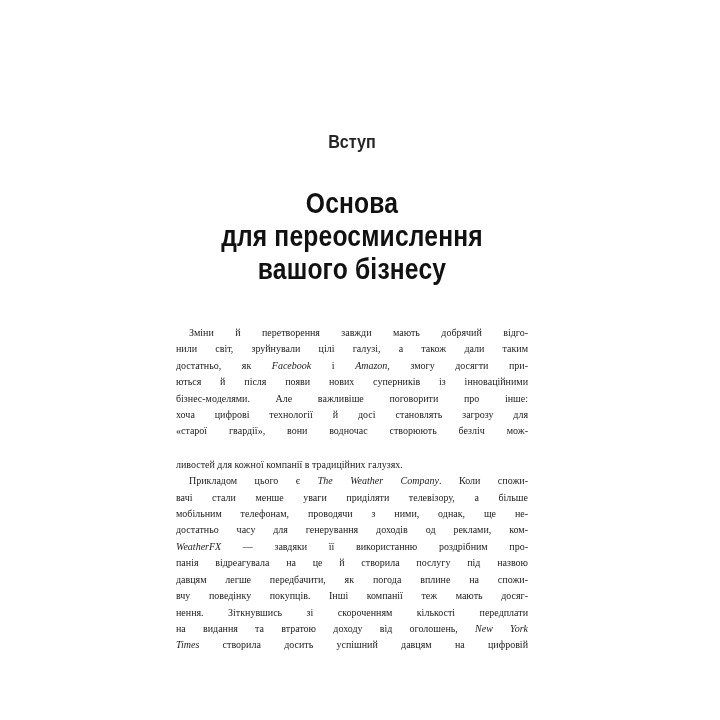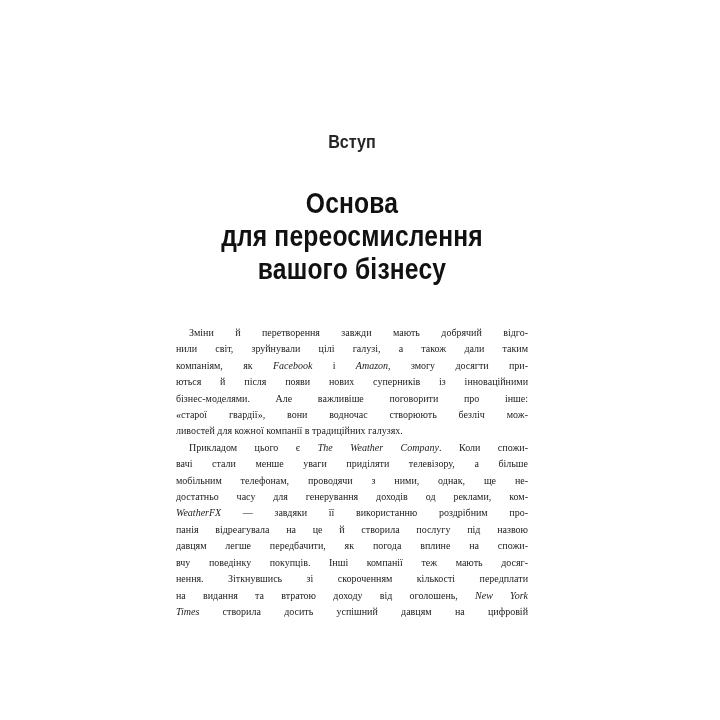--- a/index.html
+++ b/index.html
@@ -65,20 +65,21 @@
     line-height: 16.4px;
     color: #222222;
   }
   .line {
     text-align: justify;
     text-align-last: justify;
     white-space: normal;
   }
   .line.last {
     text-align-last: left;
+    margin-top: 17px;
   }
   .line.indent {
     text-indent: 13px;
   }
   .it {
     font-style: italic;
   }
 </style>
 </head>
 <body>
@@ -87,23 +88,24 @@
   <div class="content">
     <div class="kicker">Вступ</div>
     <h1 class="title">
       <span class="title-line">Основа</span>
       <span class="title-line">для переосмислення</span>
       <span class="title-line">вашого бізнесу</span>
     </h1>
     <div class="bodytext" id="body-text">
         <div class="line indent"><span>Зміни й перетворення завжди мають добрячий відго-</span></div>
         <div class="line"><span>нили світ, зруйнували цілі галузі, а також дали таким</span></div>
-        <div class="line"><span>компаніям, як </span><span class="it">Facebook</span><span> і </span><span class="it">Amazon</span><span>, змогу досягти при-</span></div>
+        <div class="line"><span>достатньо, як </span><span class="it">Facebook</span><span> і </span><span class="it">Amazon</span><span>, змогу досягти при-</span></div>
         <div class="line"><span>ються й після появи нових суперників із інноваційними</span></div>
         <div class="line"><span>бізнес-моделями. Але важливіше поговорити про інше:</span></div>
+        <div class="line"><span>хоча цифрові технології й досі становлять загрозу для</span></div>
         <div class="line"><span>«старої гвардії», вони водночас створюють безліч мож-</span></div>
         <div class="line last"><span>ливостей для кожної компанії в традиційних галузях.</span></div>
         <div class="line indent"><span>Прикладом цього є </span><span class="it">The Weather Company</span><span>. Коли спожи-</span></div>
         <div class="line"><span>вачі стали менше уваги приділяти телевізору, а більше</span></div>
         <div class="line"><span>мобільним телефонам, проводячи з ними, однак, ще не-</span></div>
         <div class="line"><span>достатньо часу для генерування доходів од реклами, ком-</span></div>
         <div class="line"><span class="it">WeatherFX</span><span> — завдяки її використанню роздрібним про-</span></div>
         <div class="line"><span>панія відреагувала на це й створила послугу під назвою</span></div>
         <div class="line"><span>давцям легше передбачити, як погода вплине на спожи-</span></div>
         <div class="line"><span>вчу поведінку покупців. Інші компанії теж мають досяг-</span></div>

